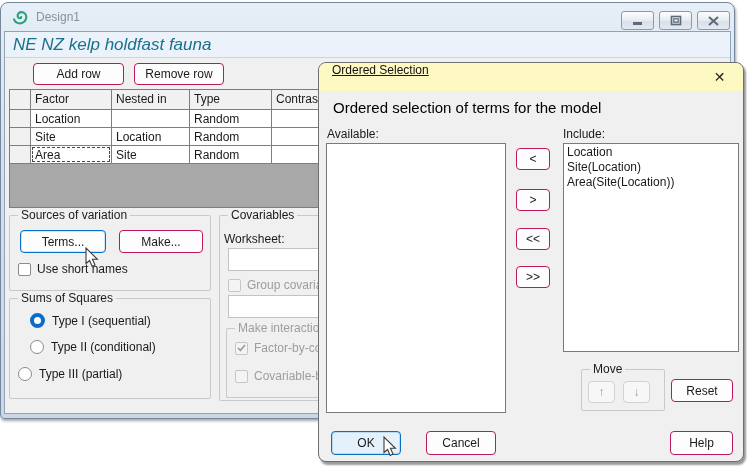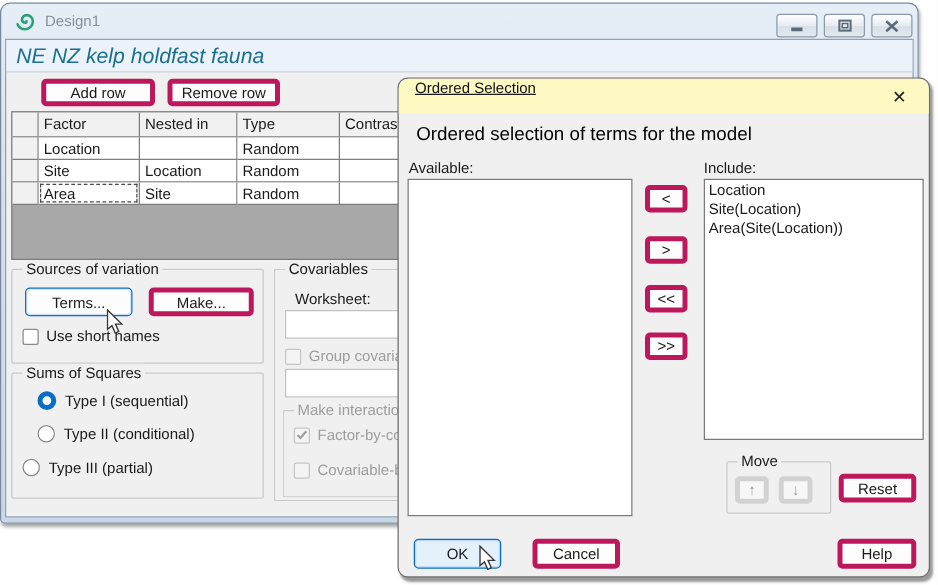--- a/index.html
+++ b/index.html
@@ -21,21 +21,21 @@
     display:flex; align-items:center; justify-content:center; }
   .win-btn svg { display:block; }
 
   .win-body { position:absolute; left:3px; right:3px; top:28px; bottom:4px;
     background:#f0f0f0; border:1px solid #8ea3b8; overflow:hidden; }
   .doc-header { height:26px; background:#ebf2fa; border-bottom:1px solid #ccd4dd;
     display:flex; align-items:center; padding-left:8px; }
   .doc-title { font-style:italic; font-size:17px; color:#19708f; }
   .content { position:absolute; left:0; right:0; top:27px; bottom:0; }
 
-  .btn { position:absolute; background:#fdfdfd; border:4px solid #be185d; border-radius:4px;
+  .btn { position:absolute; background:#fdfdfd; border:1px solid #be185d; border-radius:4px;
     display:flex; align-items:center; justify-content:center; font-size:12px; color:#1a1a1a; }
   .btn.focus-blue { border:1px solid #0a6ec6; box-shadow:inset 0 0 0 1px #cfe4f7; }
   .btn.ok { background:#e4f1fb; border:1px solid #0a6ec6; box-shadow:inset 0 0 0 1px #bcd9f2; }
   .btn.disabled { background:#f7f7f7; border-color:#d2d2d2; color:#9d9d9d; }
 
   
   .grid-area { position:absolute; left:4px; top:30px; width:719px; height:119px;
     background:#a8a8a8; border:1px solid #7c7c7c; }
   .trow { display:flex; }
   .tcell { border-right:1px solid #7e7e7e; border-bottom:1px solid #7e7e7e;
@@ -177,21 +177,21 @@
           <span>Type II (conditional)</span>
         </div>
         <div class="radio-row" style="left:8px; top:68px;">
           <span class="radio"></span>
           <span>Type III (partial)</span>
         </div>
       </div>
 
       <div class="groupbox" style="left:214px; top:156px; width:150px; height:186px; border-right:none;">
         <span class="gb-label">Covariables</span>
-        <div style="position:absolute; left:16px; top:16px;text-align:right;">Worksheet:</div>
+        <div style="position:absolute; left:4px; top:16px;text-align:right;">Worksheet:</div>
         <div class="field" style="left:8px; top:32px; width:130px; height:23px;"></div>
         <div class="check-row" style="left:8px; top:62px;">
           <span class="checkbox disabled"></span>
           <span class="check-label dim">Group covariabl</span>
         </div>
         <div class="field" style="left:8px; top:79px; width:130px; height:23px;"></div>
         <div class="groupbox" style="left:6px; top:112px; width:140px; height:70px; border-right:none;">
           <span class="gb-label dim">Make interaction t</span>
           <div class="check-row" style="left:8px; top:12px;">
             <span class="checkbox disabled">

